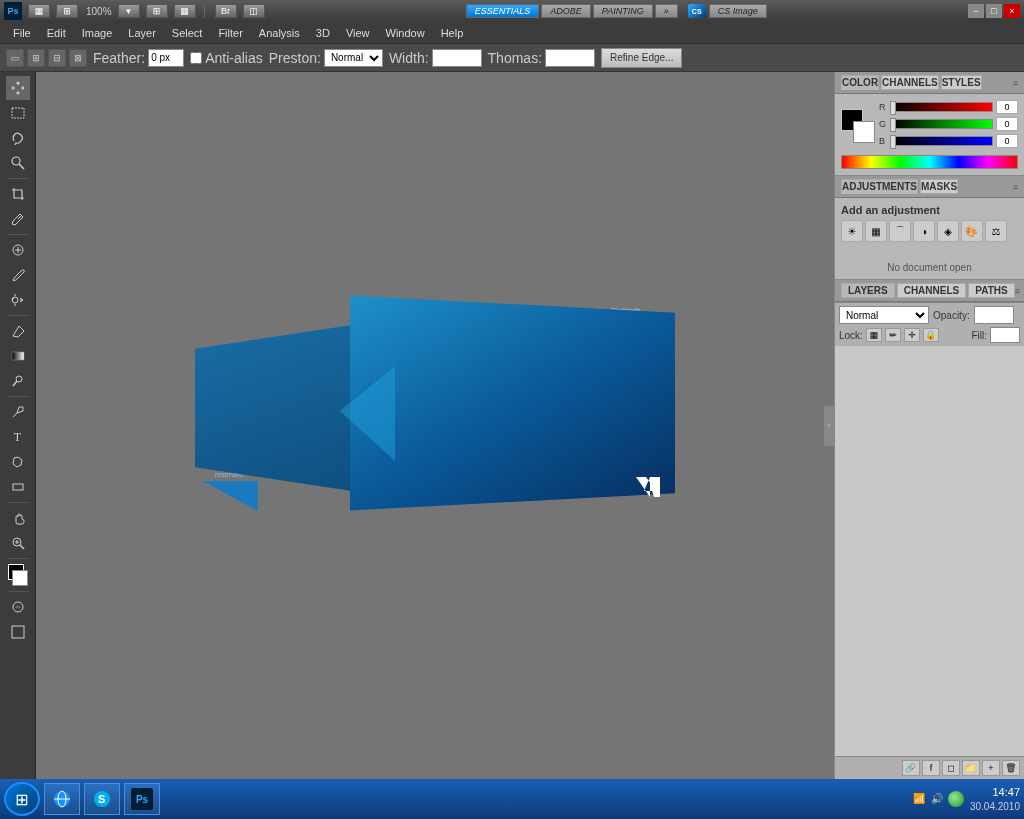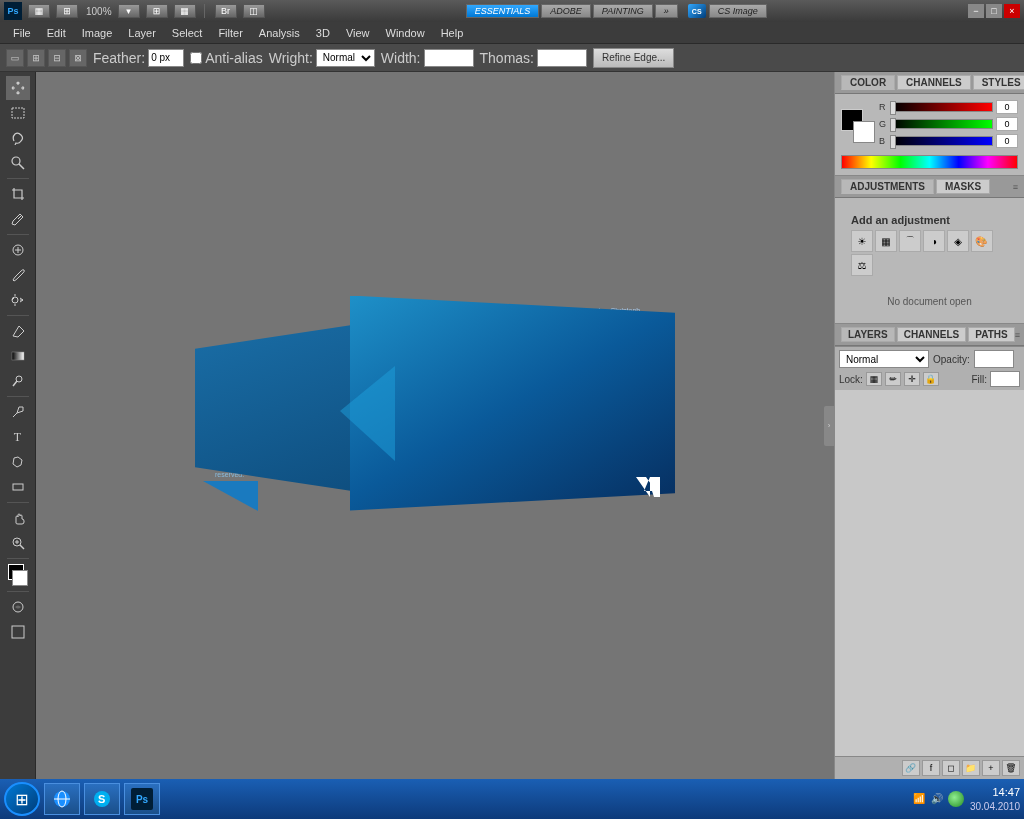--- a/index.html
+++ b/index.html
@@ -255,21 +255,21 @@
     .panel-header {
       display: flex;
       align-items: center;
       justify-content: space-between;
       padding: 3px 6px;
       background: #999;
       border-bottom: 1px solid #777;
     }
     .panel-tabs { display: flex; gap: 2px; }
     .panel-tab {
-      padding: 1px 8px;
+      padding: 1px 0;
       font-size: 10px; font-weight: bold;
       color: #333; cursor: pointer;
       background: #ccc;
       border: 1px solid #aaa;
     }
     .panel-tab.active {
       background: #b8b8b8;
       border-bottom: 1px solid #b8b8b8;
     }
     .panel-close {
@@ -305,21 +305,21 @@
     }
     .hue-bar {
       height: 14px;
       background: linear-gradient(to right, #f00,#ff0,#0f0,#0ff,#00f,#f0f,#f00);
       border: 1px solid #888;
       margin-top: 2px;
     }
 
     
     .adj-panel-body {
-      padding: 16px;
+      padding: 6px;
     }
     .adj-title {
       font-size: 11px; font-weight: bold; color: #333; margin-bottom: 4px;
     }
     .adj-no-doc {
       font-size: 10px; color: #555;
       text-align: center;
       margin-top: 20px;
     }
 
@@ -495,21 +495,21 @@
   </div>
   <div class="opt-group">
     <span class="opt-label">Feather:</span>
     <input class="opt-input" value="0 px" style="">
   </div>
   <div class="opt-group">
     <input type="checkbox" class="opt-checkbox" style="">
     <span class="opt-label">Anti-alias</span>
   </div>
   <div class="opt-group">
-    <span class="opt-label">Wright:</span>
+    <span class="opt-label">Preston:</span>
     <select class="opt-select">
       <option>Normal</option>
     </select>
   </div>
   <div class="opt-group">
     <span class="opt-label">Width:</span>
     <input class="opt-input" style="width: 50px;" value="">
   </div>
   <div class="opt-group">
     <span class="opt-label">Thomas:</span>

